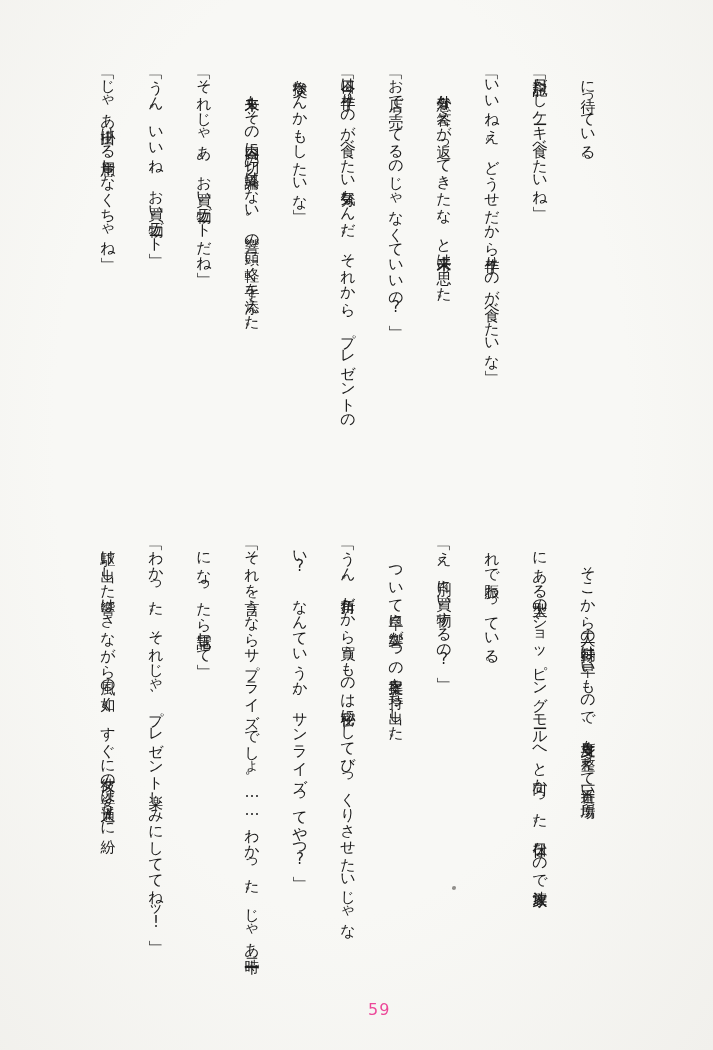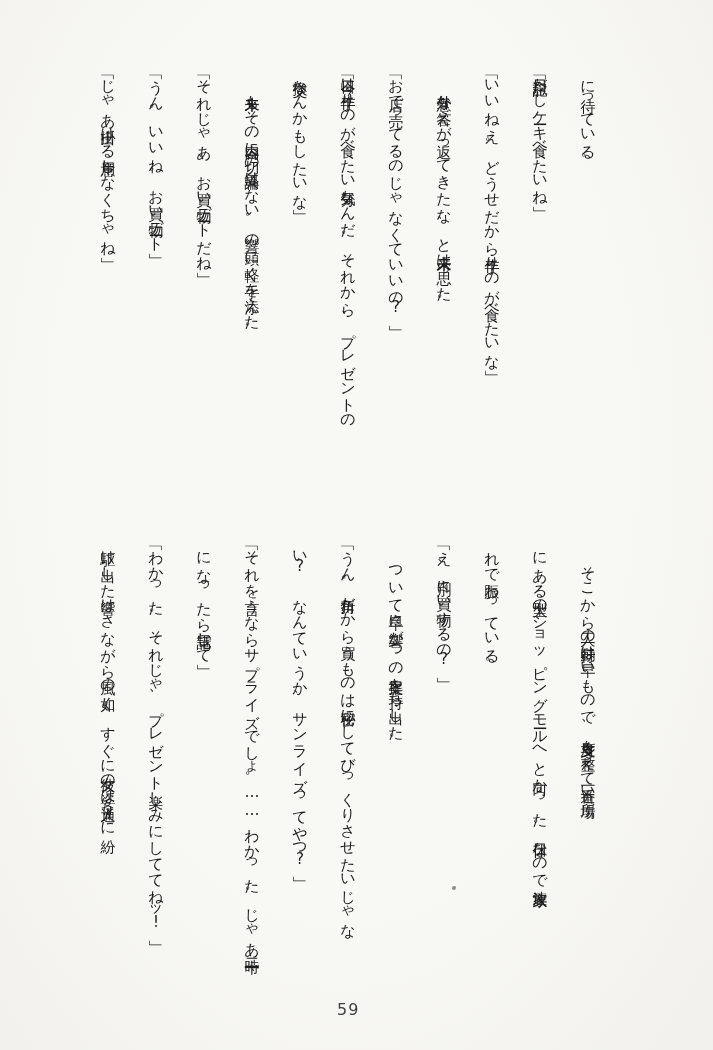--- a/index.html
+++ b/index.html
@@ -41,24 +41,24 @@
   }
   .tline {
     white-space: nowrap;
   }
   .tline.indent {
     text-indent: 1em;
   }
   .page-number {
     position: absolute;
     top: 1000px;
-    left: 337px;
+    left: 368px;
     font-size: 16px;
     letter-spacing: 1px;
-    color: #404040;
+    color: #ec4899;
     font-family: "DejaVu Sans", sans-serif;
   }
   .speck {
     position: absolute;
     left: 452px;
     top: 886px;
     width: 4px;
     height: 4px;
     border-radius: 50% 40% 55% 45%;
     background: #6f6c68;

